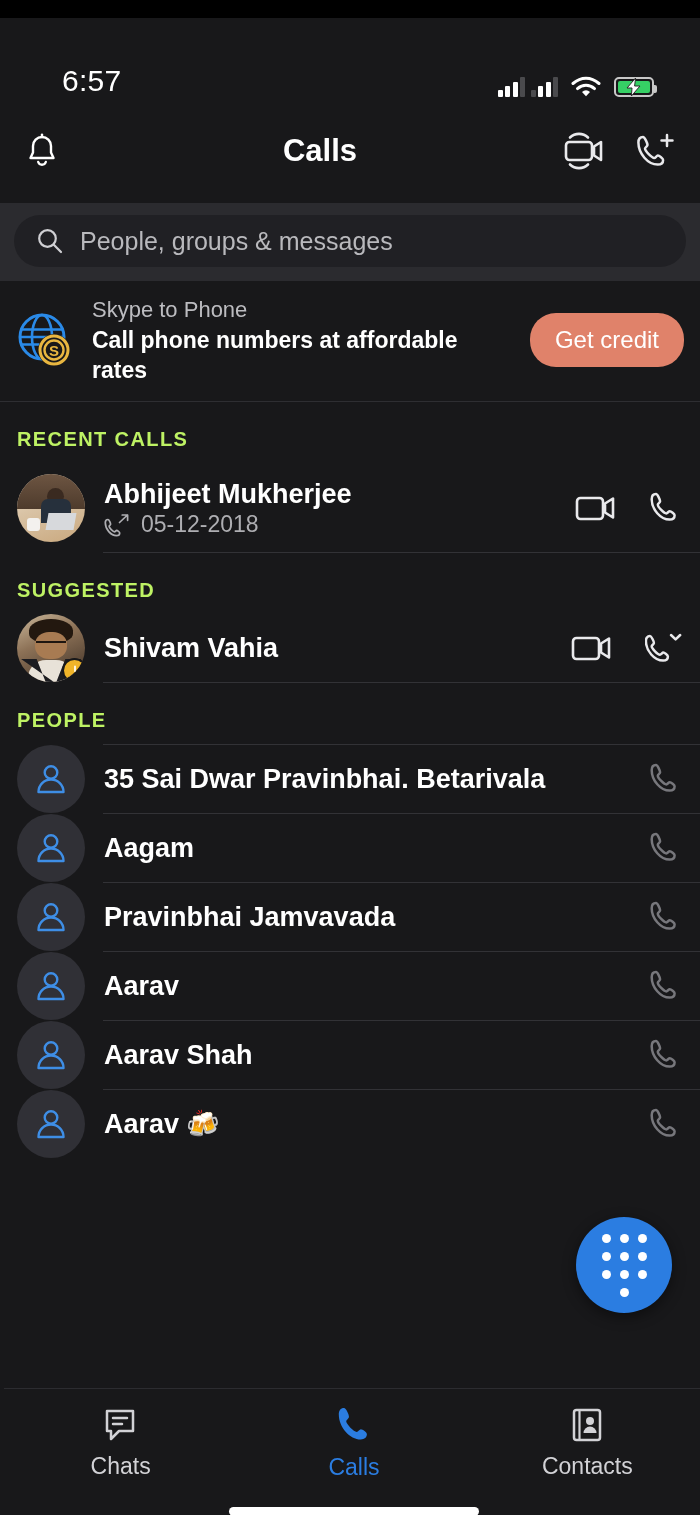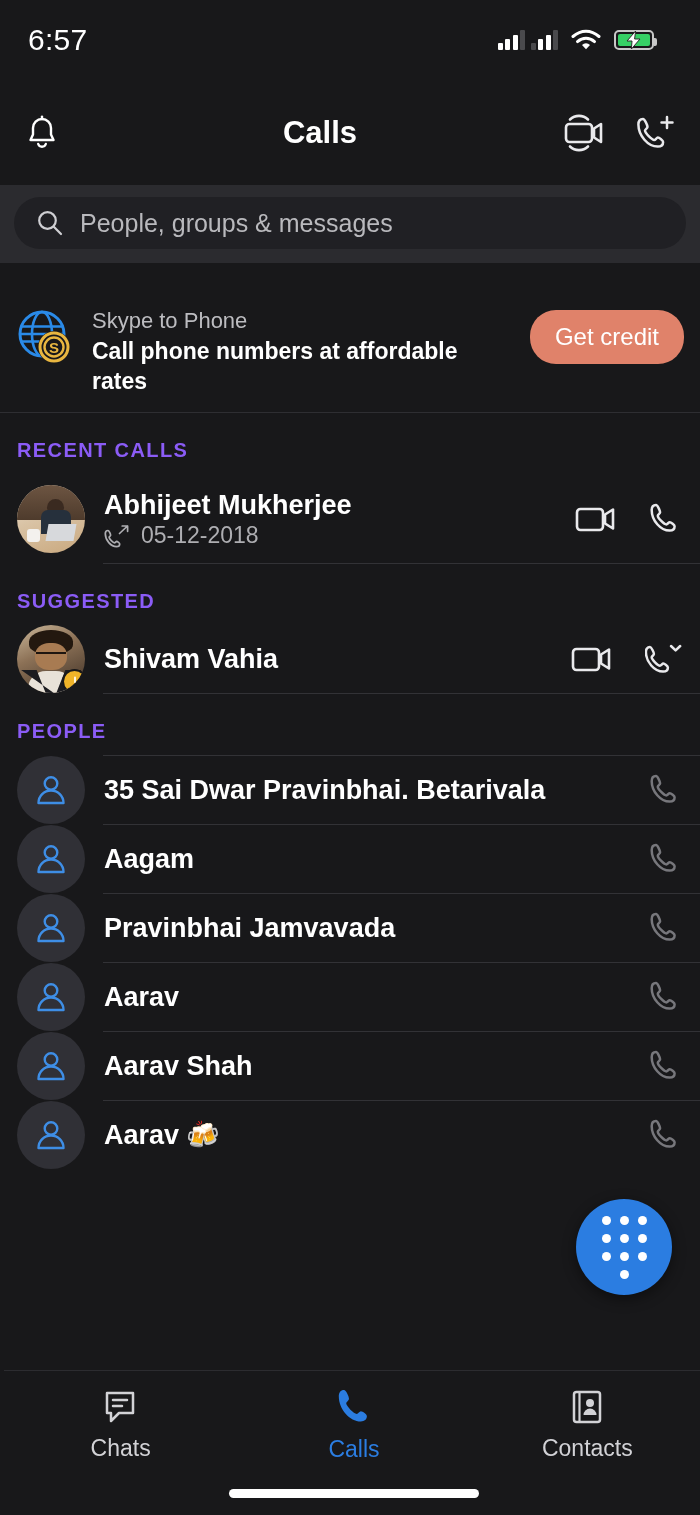--- a/index.html
+++ b/index.html
@@ -7,22 +7,23 @@
     width:700px; height:1515px;
     background:#000;
     font-family:"Liberation Sans", sans-serif;
     overflow:hidden;
   }
   .phone { position:relative; width:700px; height:1515px; background:#18181a; }
 
   
   .statusbar {
     height:80px; background:#18181a;
-    display:flex; align-items:center; justify-content:space-between;
-    padding:0 46px 0 28px;
+    display:flex; align-items:flex-end; justify-content:space-between;
+    padding:0 46px 0 62px;
+    margin-top:18px;
   }
   .clock { color:#fff; font-size:30px; font-weight:400; letter-spacing:.3px; }
   .status-right { display:flex; align-items:center; gap:13px; }
 
   
   .sig { display:flex; align-items:flex-end; gap:2.5px; height:20px; }
   .sig i { display:block; width:5px; background:#fff; border-radius:1px; }
   .sig i.b1{height:7px;} .sig i.b2{height:11px;} .sig i.b3{height:15px;} .sig i.b4{height:20px;}
   .sig i.dim{ background:#4a4a4d; }
 
@@ -50,32 +51,32 @@
   }
   .searchbar .ph { color:#b9b9bd; font-size:25px; }
 
   
   .banner {
     background:#18181a; display:flex; align-items:center;
     padding:14px 16px 16px; gap:18px;
     border-bottom:1px solid #2e2e32;
   }
   .globe { width:58px; height:58px; flex:0 0 58px; position:relative; }
-  .banner-txt { flex:1;margin-top:29px; }
+  .banner-txt { flex:1; }
   .banner-t1 { color:#bcbcc0; font-size:22px; line-height:30px; }
   .banner-t2 { color:#fff; font-size:23px; font-weight:700; line-height:30px; }
   .getcredit {
     background:#e0826a; color:#fff; font-size:24px;
     border:none; border-radius:26px; padding:13px 25px; cursor:pointer;
     white-space:nowrap;
   }
 
   
   .sec-hd {
-    color:#8b5cf6; font-size:20px; font-weight:700;
+    color:#bef264; font-size:20px; font-weight:700;
     letter-spacing:1.4px; padding:26px 17px 12px;
   }
   .row { display:flex; align-items:center; padding:0 17px; position:relative; }
   .row .av { width:68px; height:68px; border-radius:50%; flex:0 0 68px; overflow:hidden; position:relative; }
   .row .body { flex:1; margin-left:19px; padding:14px 0; position:relative; }
   .row .nm { color:#fff; font-size:27px; font-weight:700; line-height:34px; }
   .row .sub { display:flex; align-items:center; gap:11px; }
   .row .sub span { color:#aeaeb2; font-size:23px; }
   .row .acts { display:flex; align-items:center; gap:30px; margin-left:14px; }
   .divider { height:1px; background:#323236; margin-left:103px; }

